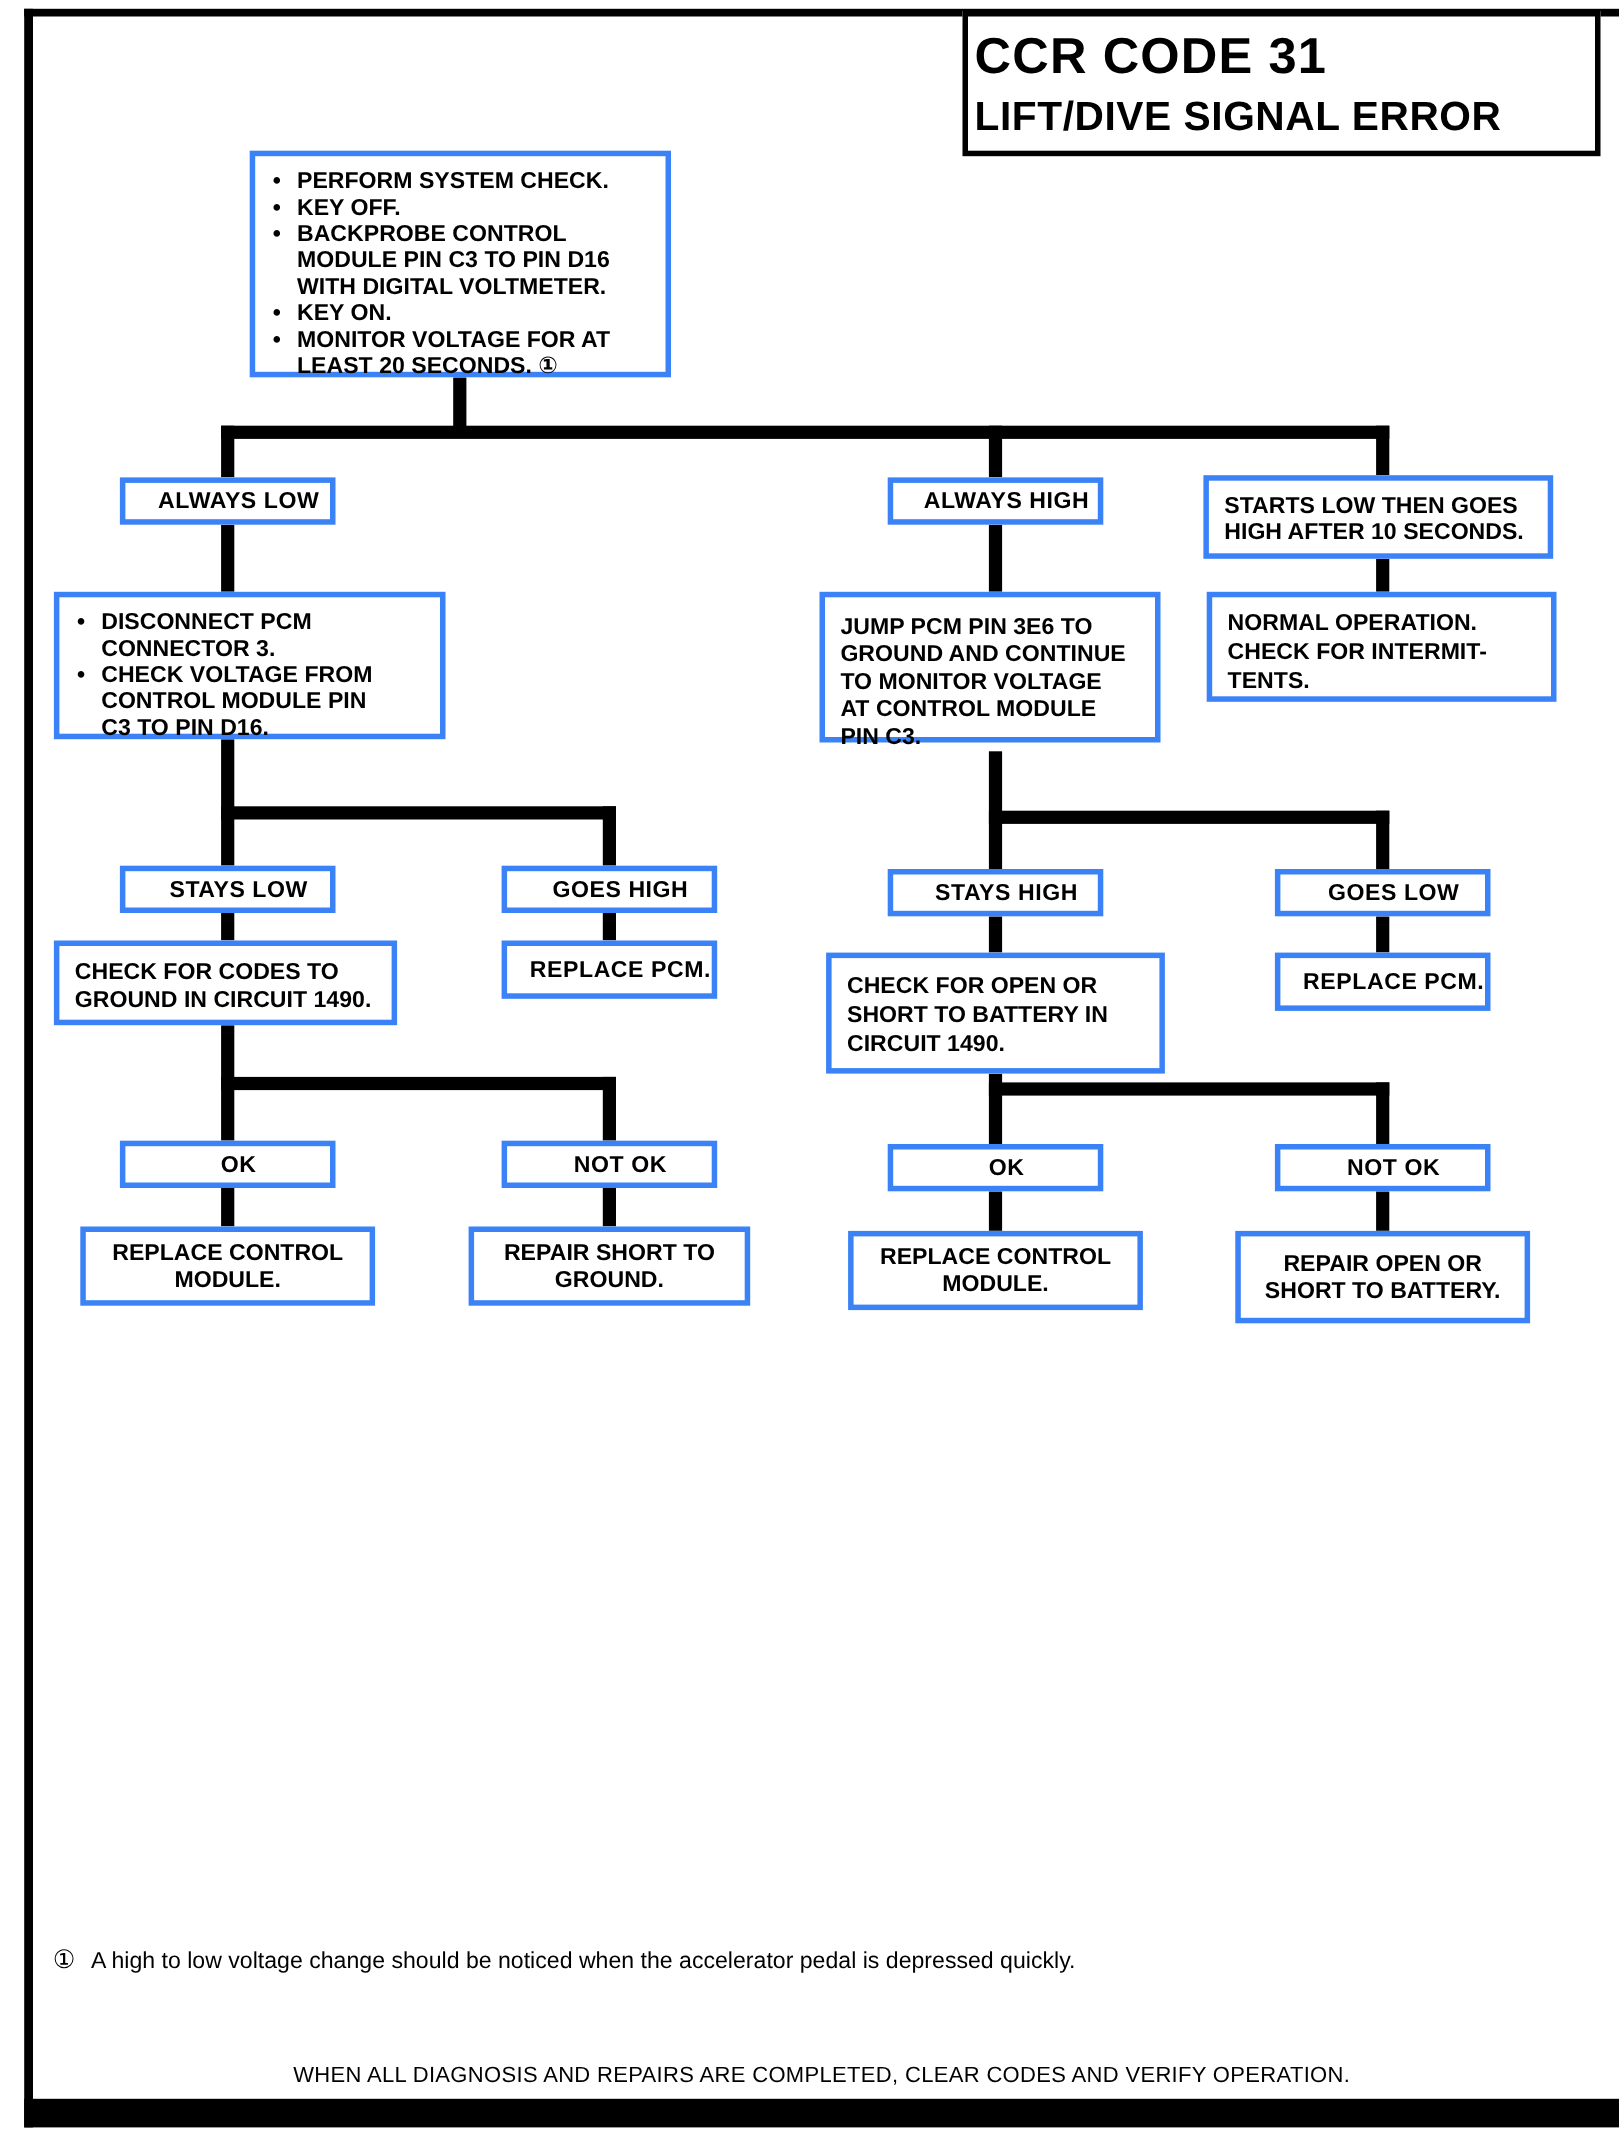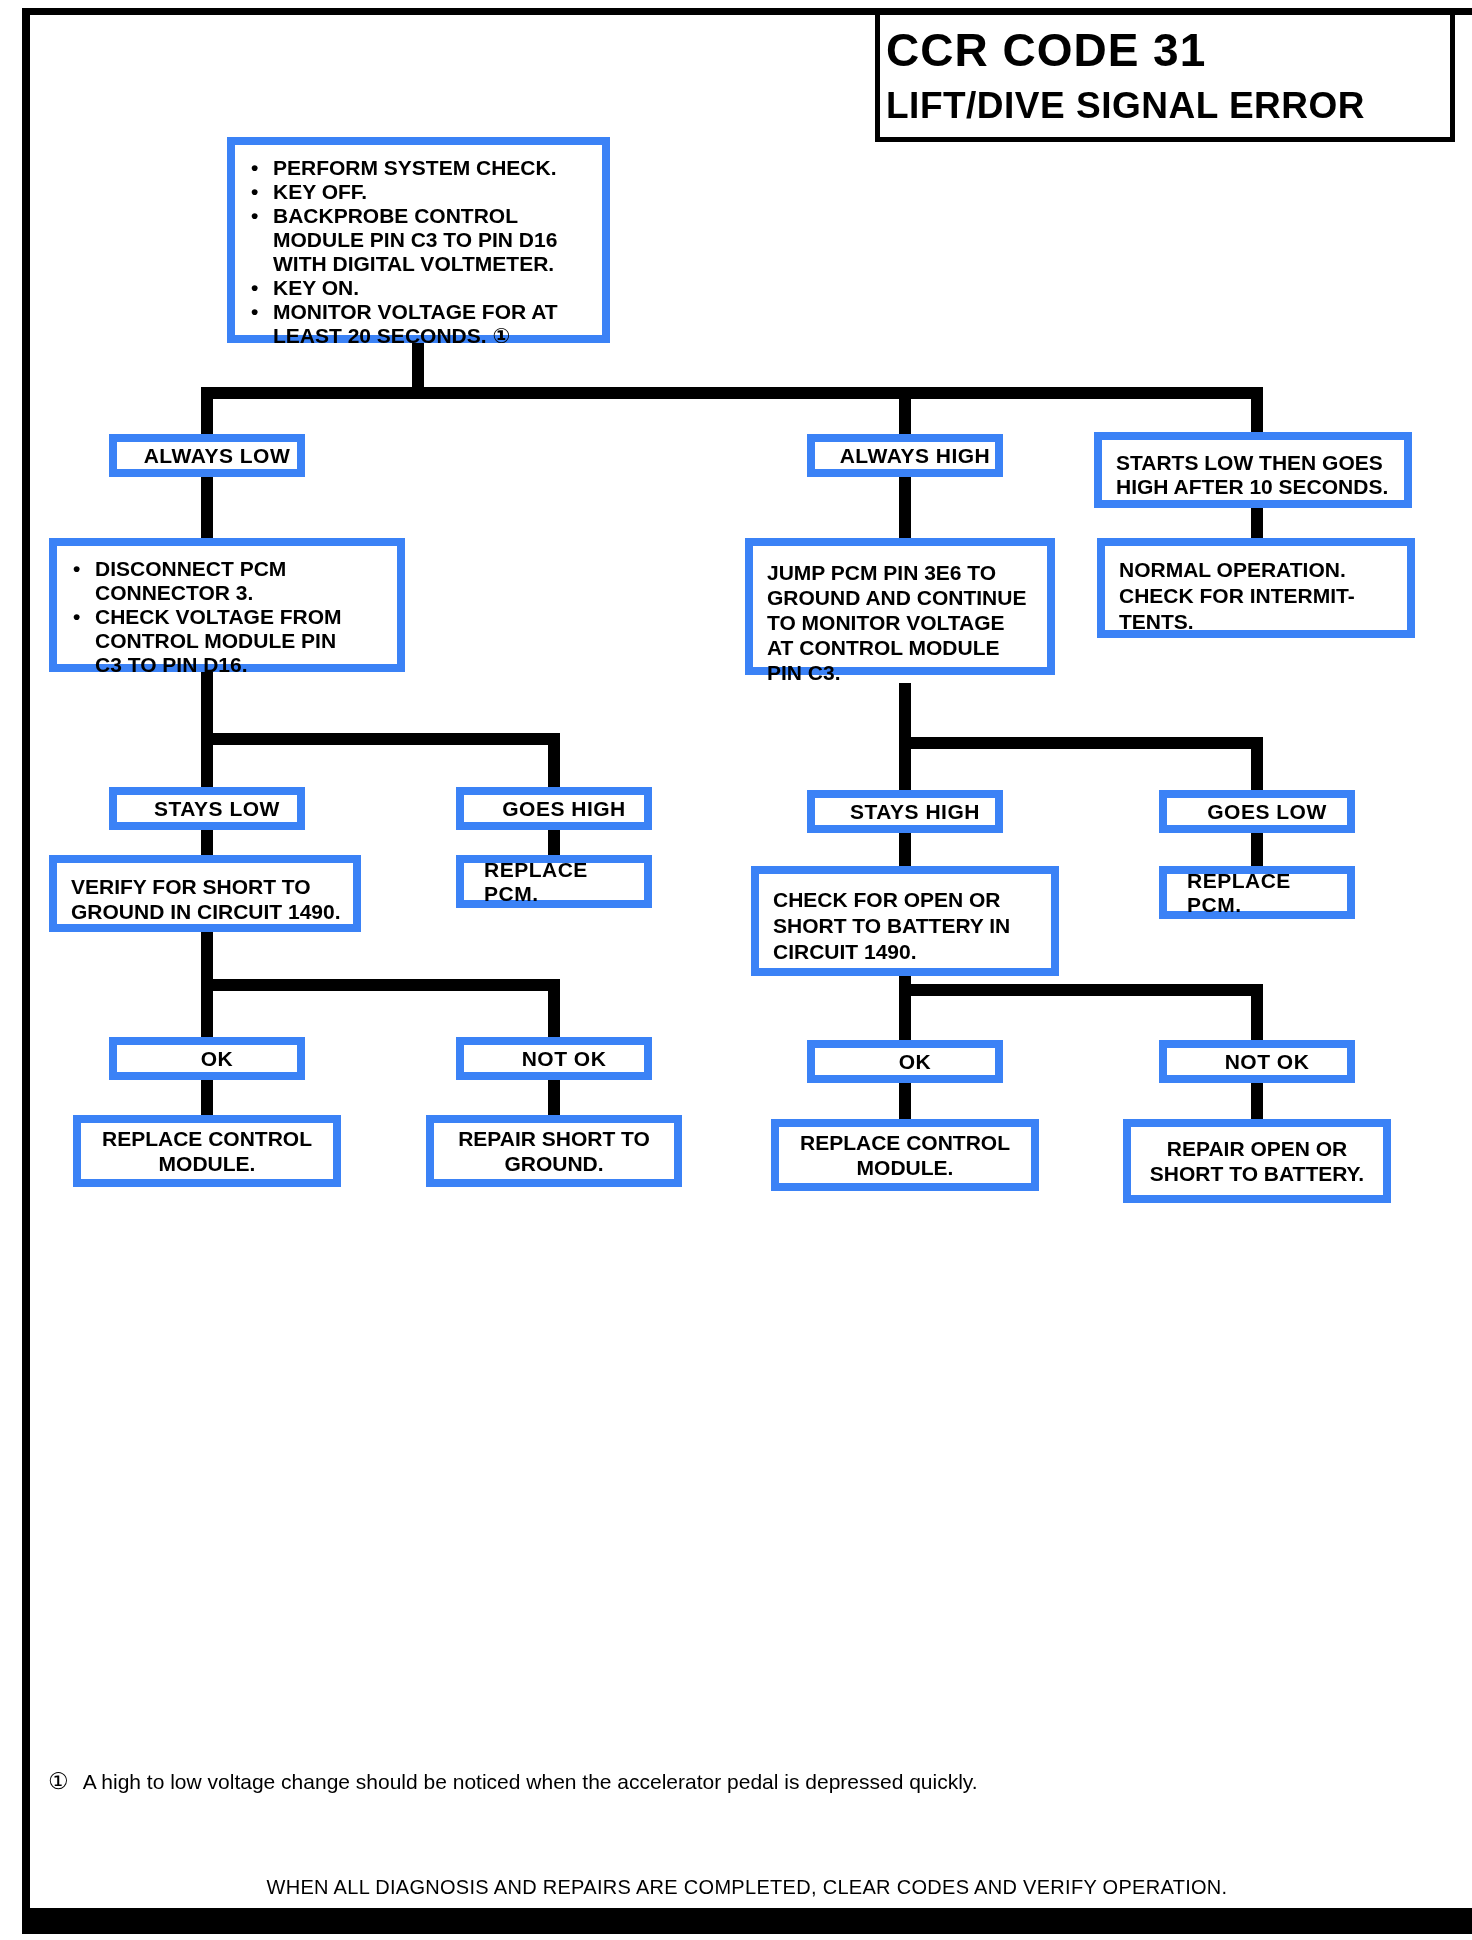--- a/index.html
+++ b/index.html
@@ -2,21 +2,21 @@
 <html><head>
 <meta charset="utf-8">
 <style>
   html,body{margin:0;padding:0;background:#fff;}
   body{width:1472px;height:1940px;position:relative;font-family:"Liberation Sans","DejaVu Sans",sans-serif;color:#000;}
   .page{position:absolute;left:0;top:0;width:1472px;height:1940px;background:#fff;overflow:hidden;}
   .edge{position:absolute;background:#000;}
   .titlebox{position:absolute;left:875px;top:10px;width:580px;height:132px;border:5px solid #000;box-sizing:border-box;background:#fff;padding:4px 14px 0 6px;}
   .title-main{font-size:46px;font-weight:bold;line-height:62px;letter-spacing:1px;}
   .title-sub{font-size:37px;font-weight:bold;line-height:50px;letter-spacing:0.5px;}
-  .node{position:absolute;background:#fff;border:8px solid #3b82f6;box-sizing:border-box;font-weight:bold;font-size:21px;color:#000;}
+  .node{position:absolute;background:#fff;border:5px solid #3b82f6;box-sizing:border-box;font-weight:bold;font-size:21px;color:#000;}
   .lbl{display:flex;align-items:center;justify-content:center;letter-spacing:0.5px;padding-left:20px;}
   .txt{padding:11px 8px 6px 14px;line-height:24px;}
   .txt .ln{white-space:nowrap;}
   .blt .ln{position:relative;padding-left:24px;}
   .blt .ln.bl::before{content:"\2022";position:absolute;left:2px;}
   .ctr{display:flex;flex-direction:column;align-items:center;justify-content:center;text-align:center;line-height:25px;}
   .vline,.hline{position:absolute;background:#000;}
   .footnote{position:absolute;left:48px;top:1768px;font-size:21px;font-weight:normal;white-space:nowrap;}
   .fn-sym{font-size:23px;margin-right:14px;}
   .footer-note{position:absolute;left:22px;top:1876px;width:1450px;text-align:center;font-size:20px;font-weight:normal;letter-spacing:0.3px;white-space:nowrap;}
@@ -101,21 +101,21 @@
     <div class="ln">CHECK FOR INTERMIT-</div>
     <div class="ln">TENTS.</div>
   </div>
 
   <div class="node lbl" style="left:109px;top:787px;width:196px;height:43px;">STAYS LOW</div>
   <div class="node lbl" style="left:456px;top:787px;width:196px;height:43px;">GOES HIGH</div>
   <div class="node lbl" style="left:807px;top:790px;width:196px;height:43px;">STAYS HIGH</div>
   <div class="node lbl" style="left:1159px;top:790px;width:196px;height:43px;">GOES LOW</div>
 
   <div class="node txt" style="left:49px;top:855px;width:312px;height:77px;line-height:25px;">
-    <div class="ln">VERIFY FOR SHORT TO</div>
+    <div class="ln">CHECK FOR CODES TO</div>
     <div class="ln">GROUND IN CIRCUIT 1490.</div>
   </div>
   <div class="node lbl" style="left:456px;top:855px;width:196px;height:53px;">REPLACE PCM.</div>
   <div class="node txt" style="left:751px;top:866px;width:308px;height:110px;line-height:26px;padding-top:13px;">
     <div class="ln">CHECK FOR OPEN OR</div>
     <div class="ln">SHORT TO BATTERY IN</div>
     <div class="ln">CIRCUIT 1490.</div>
   </div>
   <div class="node lbl" style="left:1159px;top:866px;width:196px;height:53px;">REPLACE PCM.</div>
 

